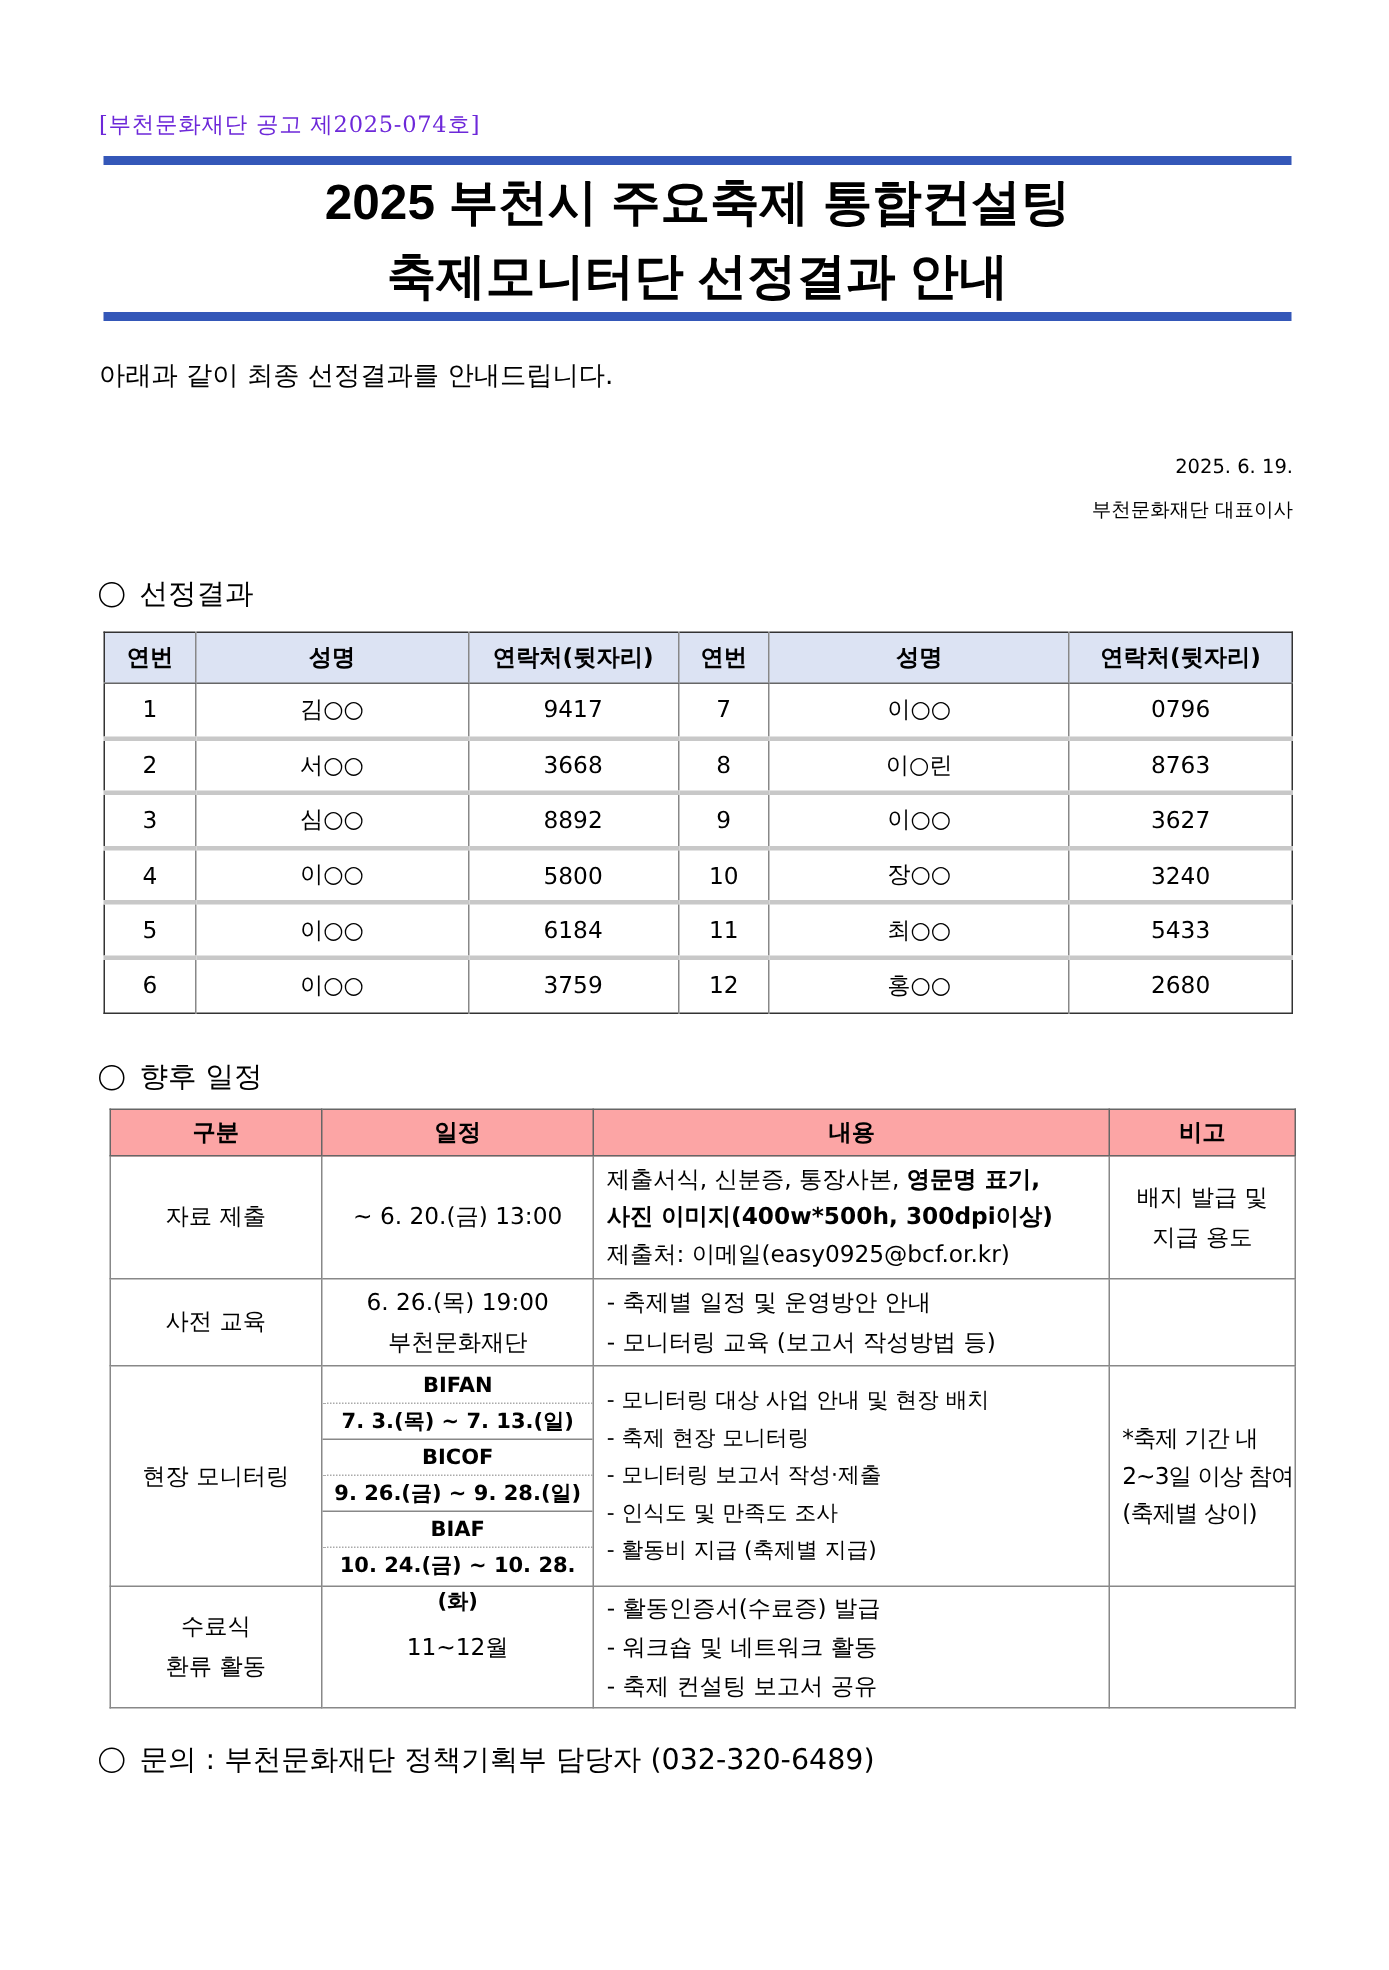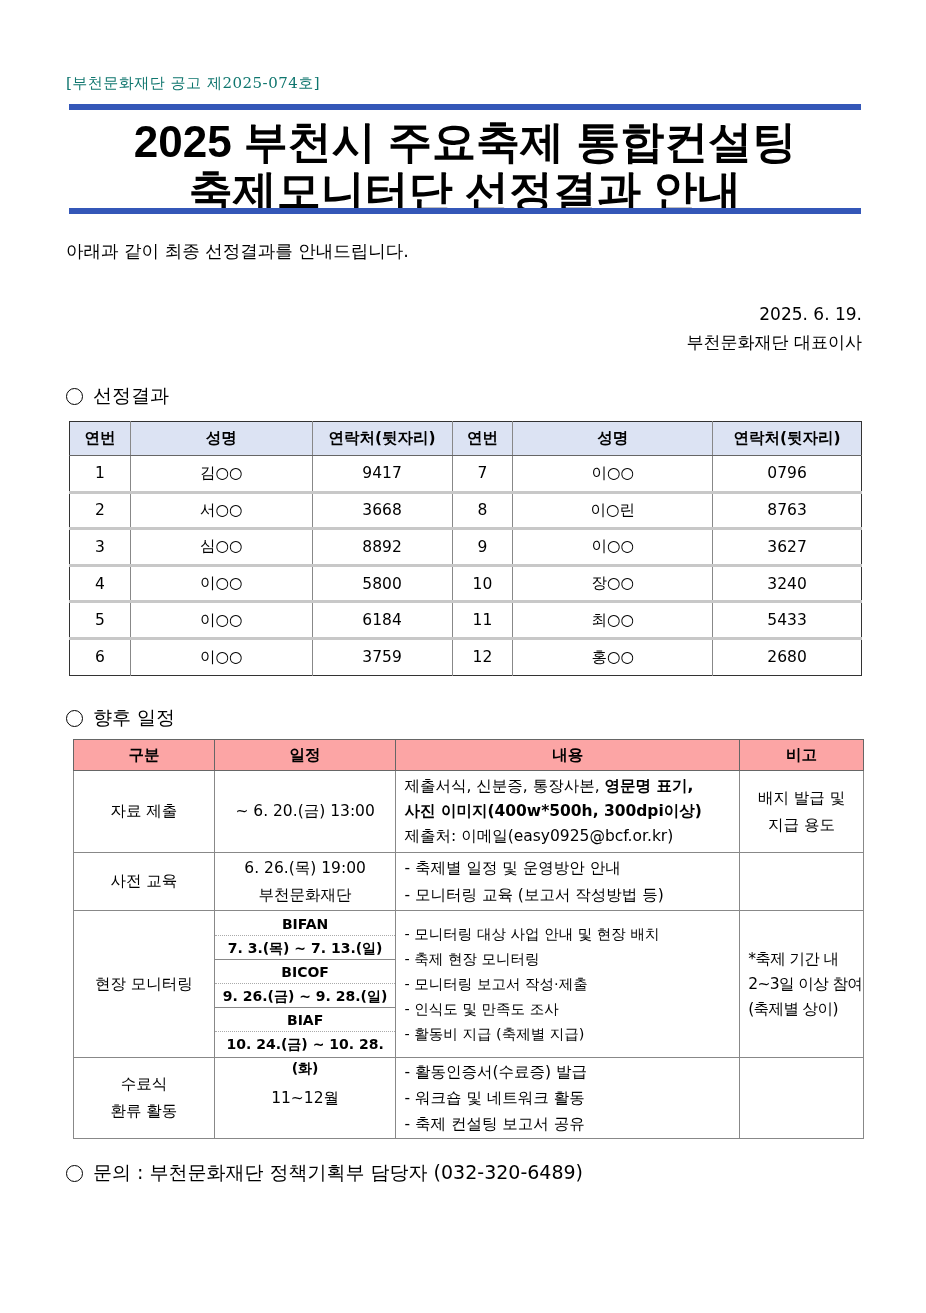--- a/index.html
+++ b/index.html
@@ -1,26 +1,26 @@
 <!DOCTYPE html>
 <html><head>
 <meta charset="utf-8">
 <style>
   * { box-sizing: border-box; margin: 0; padding: 0; }
   html, body { width: 926px; height: 1313px; background: #ffffff; }
   body { position: relative; font-family: "DejaVu Sans", "Liberation Sans", sans-serif; color: #000; }
-  .notice-no { position: absolute; left: 66px; top: 74px; font-family: "DejaVu Serif", "Liberation Serif", serif; font-size: 15px; color: #0f766e; letter-spacing: 0.5px; }
+  .notice-no { position: absolute; left: 66px; top: 74px; font-family: "DejaVu Serif", "Liberation Serif", serif; font-size: 15px; color: #6d28d9; letter-spacing: 0.5px; }
   .rule { position: absolute; left: 69px; width: 792px; height: 6px; background: #3457b8; }
   .rule.top { top: 104px; }
   .rule.bot { top: 208px; }
-  .title { position: absolute; left: 69px; width: 792px; text-align: center; font-family: "Liberation Sans", sans-serif; font-weight: bold; font-size: 44px; letter-spacing: 0px; }
+  .title { position: absolute; left: 69px; width: 792px; text-align: center; font-family: "Liberation Sans", sans-serif; font-weight: bold; font-size: 33px; letter-spacing: 0px; }
   .title.l1 { top: 113px; }
   .title.l2 { top: 162px; }
   .intro { position: absolute; left: 66px; top: 236px; width: 800px; font-size: 17.5px; line-height: 31px; }
-  .right { position: absolute; right: 64px; text-align: right; font-size: 17px; }
+  .right { position: absolute; right: 64px; text-align: right; font-size: 13px; }
   .date { top: 304px; }
   .sig { top: 331px; }
   .section { position: absolute; left: 66px; font-size: 19px; display: flex; align-items: center; gap: 10px; }
   .section .circ { width: 17px; height: 17px; border: 1.3px solid #000; border-radius: 50%; display: inline-block; }
   .sec1 { top: 383px; }
   .sec2 { top: 705px; }
   .sec3 { top: 1160px; }
 
   table { border-collapse: collapse; position: absolute; font-size: 15.5px; }
   td, th { text-align: center; vertical-align: middle; }

